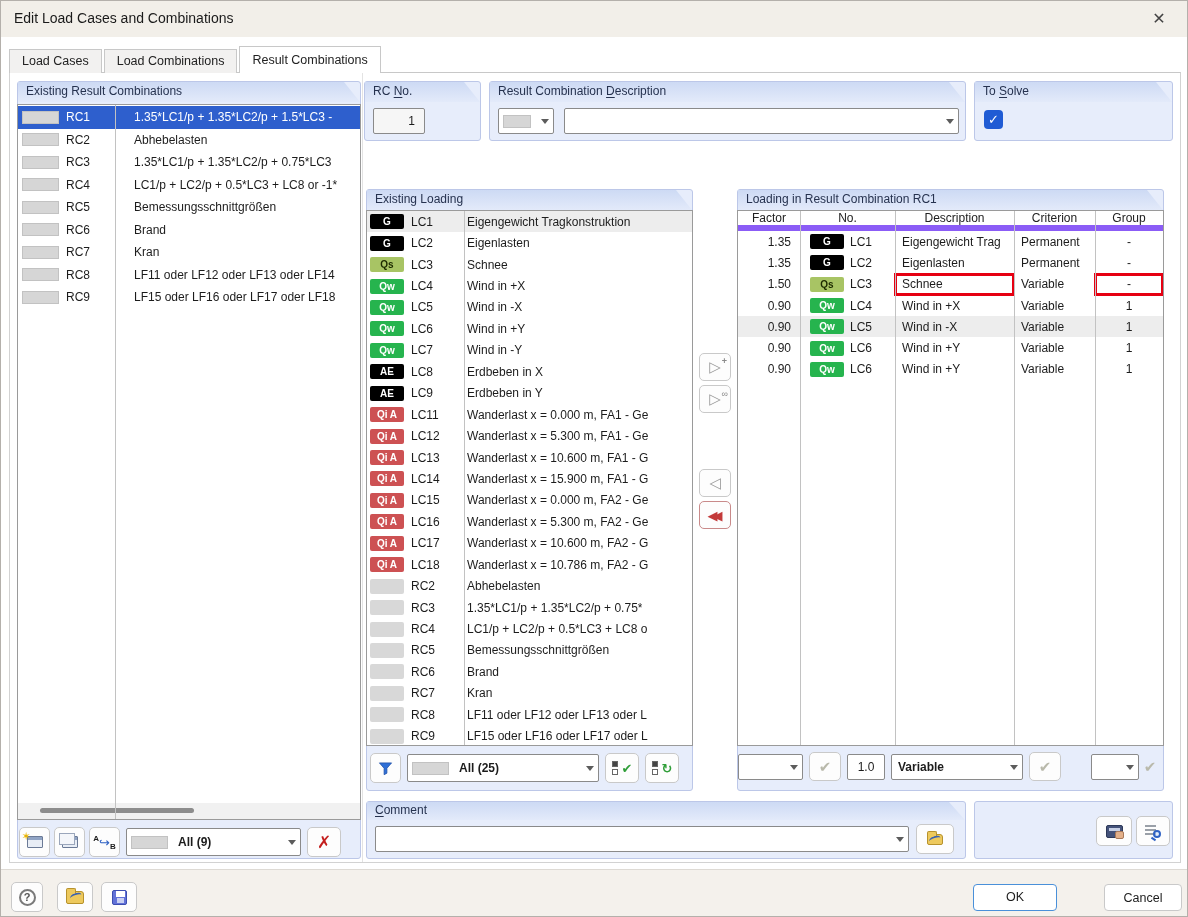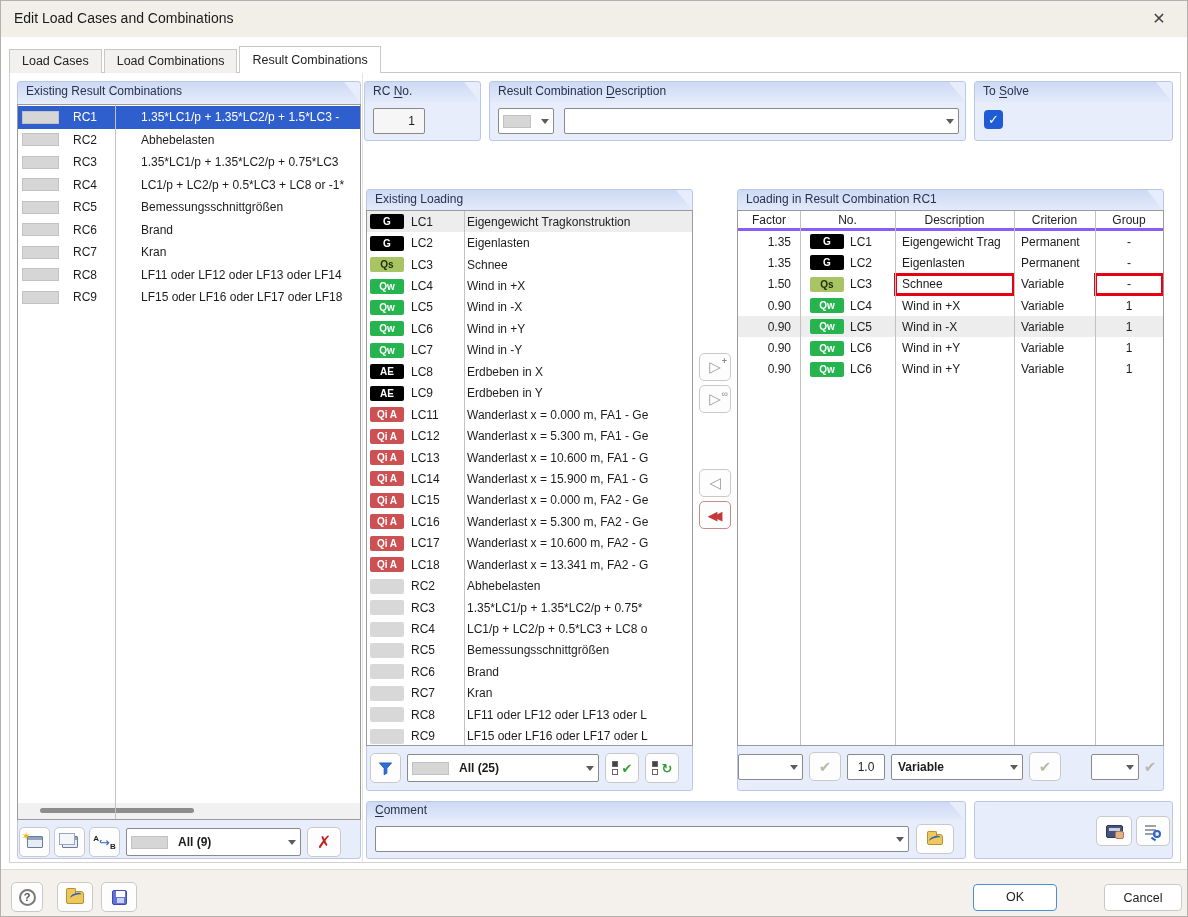--- a/index.html
+++ b/index.html
@@ -39,33 +39,33 @@
   .badge-G { background:#000; }
   .badge-Qs { background:#a8c464; color:#1d2b00; }
   .badge-Qw { background:#26b44e; }
   .badge-AE { background:#000000; }
   .badge-QiA { background:#cd5153; }
   .badge-RC { background:#d8d8d8; }
 
   
   .lrow { position:relative; height:22.5px; display:flex; align-items:center; white-space:nowrap; z-index:1; }
   .lrow .swatch { margin-left:4px; }
-  .lrow .lid { width:50px; margin-left:14px; }
+  .lrow .lid { width:50px; margin-left:7px; }
   .lrow .ldesc { margin-left:18px; overflow:hidden; }
   .lrow.selected { background:#2e5fcd; color:#fff; }
 
   
   .erow { position:relative; height:21.44px; display:flex; align-items:center; white-space:nowrap; z-index:1; }
   .erow .badge { margin-left:3px; }
   .erow .eid { margin-left:7px; width:50px; }
   .erow .edesc { margin-left:6px; overflow:hidden; }
   .erow.shaded { background:#ededed; }
 
   
-  .thead { position:absolute; left:0; top:0; right:0; height:20px; border-bottom:3px solid #8b5cf6; display:flex; align-items:center; font-size:12px; color:#222; z-index:1; }
+  .thead { position:absolute; left:0; top:0; right:0; height:20px; border-bottom:6px solid #8b5cf6; display:flex; align-items:center; font-size:12px; color:#222; z-index:1; }
   .trow { position:relative; height:21.3px; display:flex; align-items:center; white-space:nowrap; z-index:1; }
   .trow.shaded { background:#ededed; }
   .tc { overflow:hidden; flex:none; height:100%; display:flex; align-items:center; }
   .w0{width:62px;justify-content:flex-end;padding-right:9px;text-align:right;}
   .w1{width:95px;padding-left:10px;}
   .w2{width:119px;padding-left:7px;}
   .w3{width:81px;padding-left:7px;}
   .w4{width:68px;justify-content:center;}
   .thead .hc { flex:none; text-align:center; }
   .redbox { outline:3px solid #e60012; outline-offset:-2px; z-index:6; }
@@ -353,21 +353,21 @@
 
         <div class="erow badgehost-QiA">
           <span class="badge badge-QiA">Qi A</span>
           <span class="eid">LC17</span>
           <span class="edesc">Wanderlast x = 10.600 m, FA2 - G</span>
         </div>
 
         <div class="erow badgehost-QiA">
           <span class="badge badge-QiA">Qi A</span>
           <span class="eid">LC18</span>
-          <span class="edesc">Wanderlast x = 13.341 m, FA2 - G</span>
+          <span class="edesc">Wanderlast x = 10.786 m, FA2 - G</span>
         </div>
 
         <div class="erow badgehost-RC">
           <span class="badge badge-RC"></span>
           <span class="eid">RC2</span>
           <span class="edesc">Abhebelasten</span>
         </div>
 
         <div class="erow badgehost-RC">
           <span class="badge badge-RC"></span>

